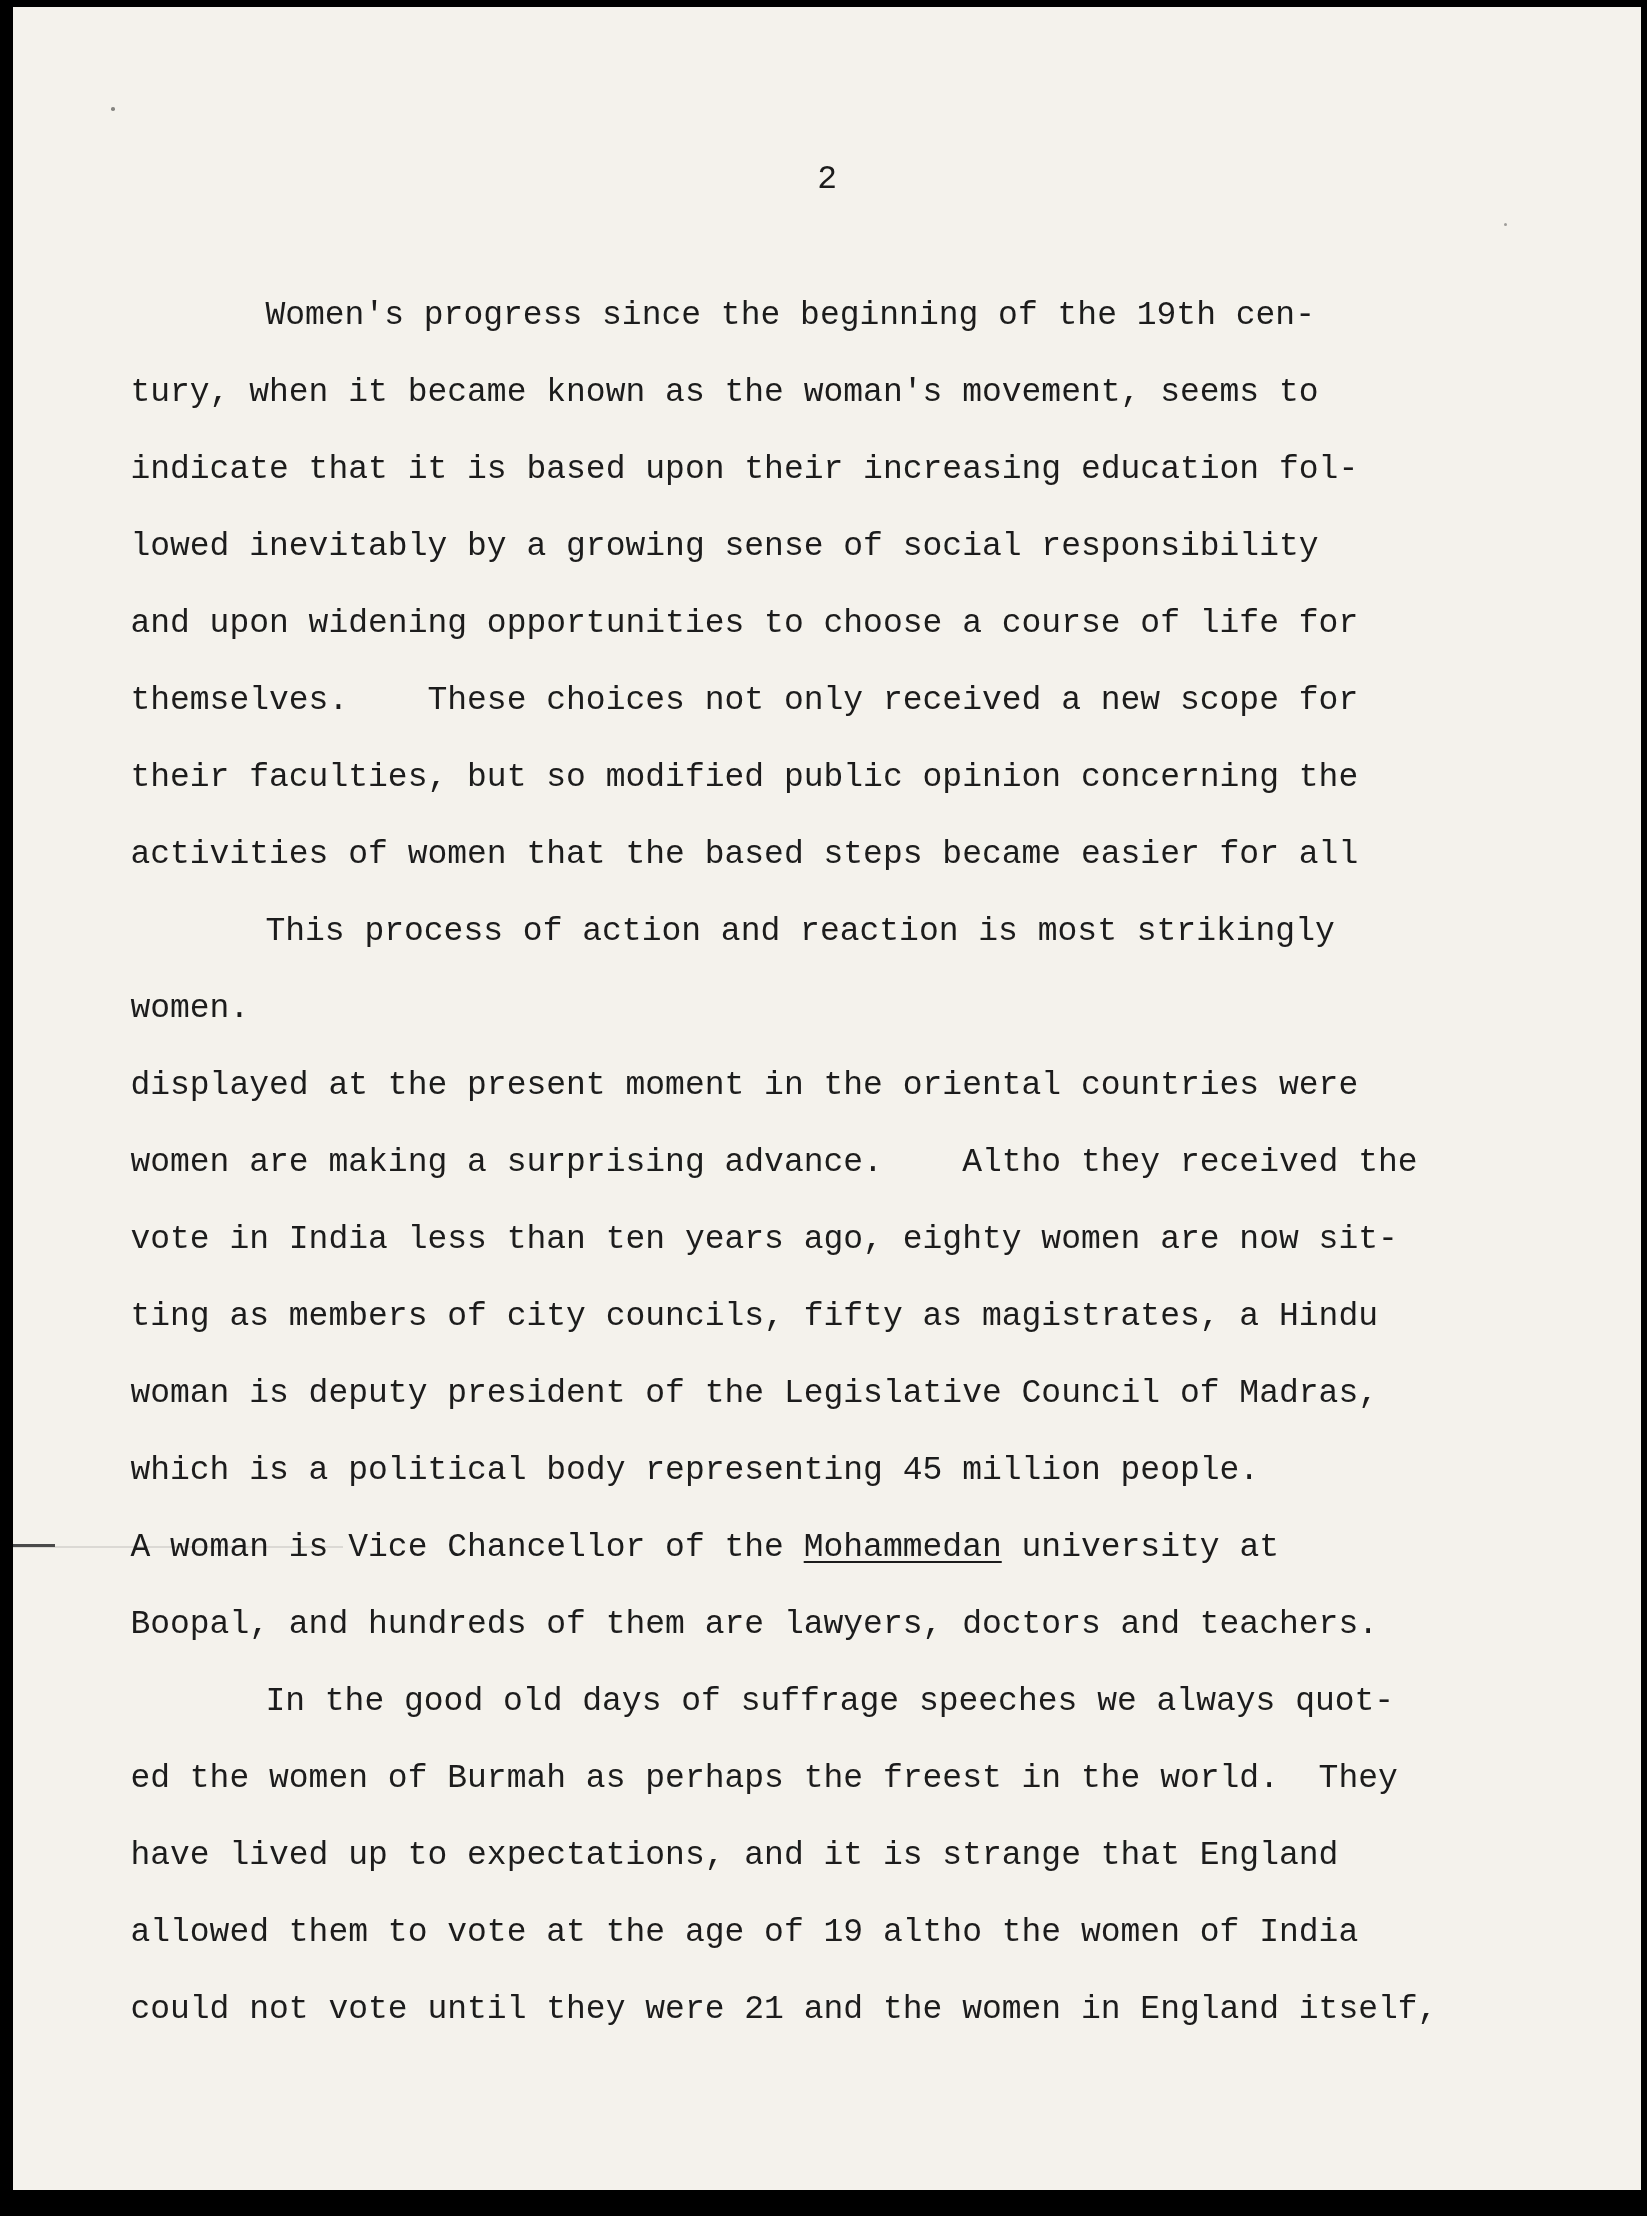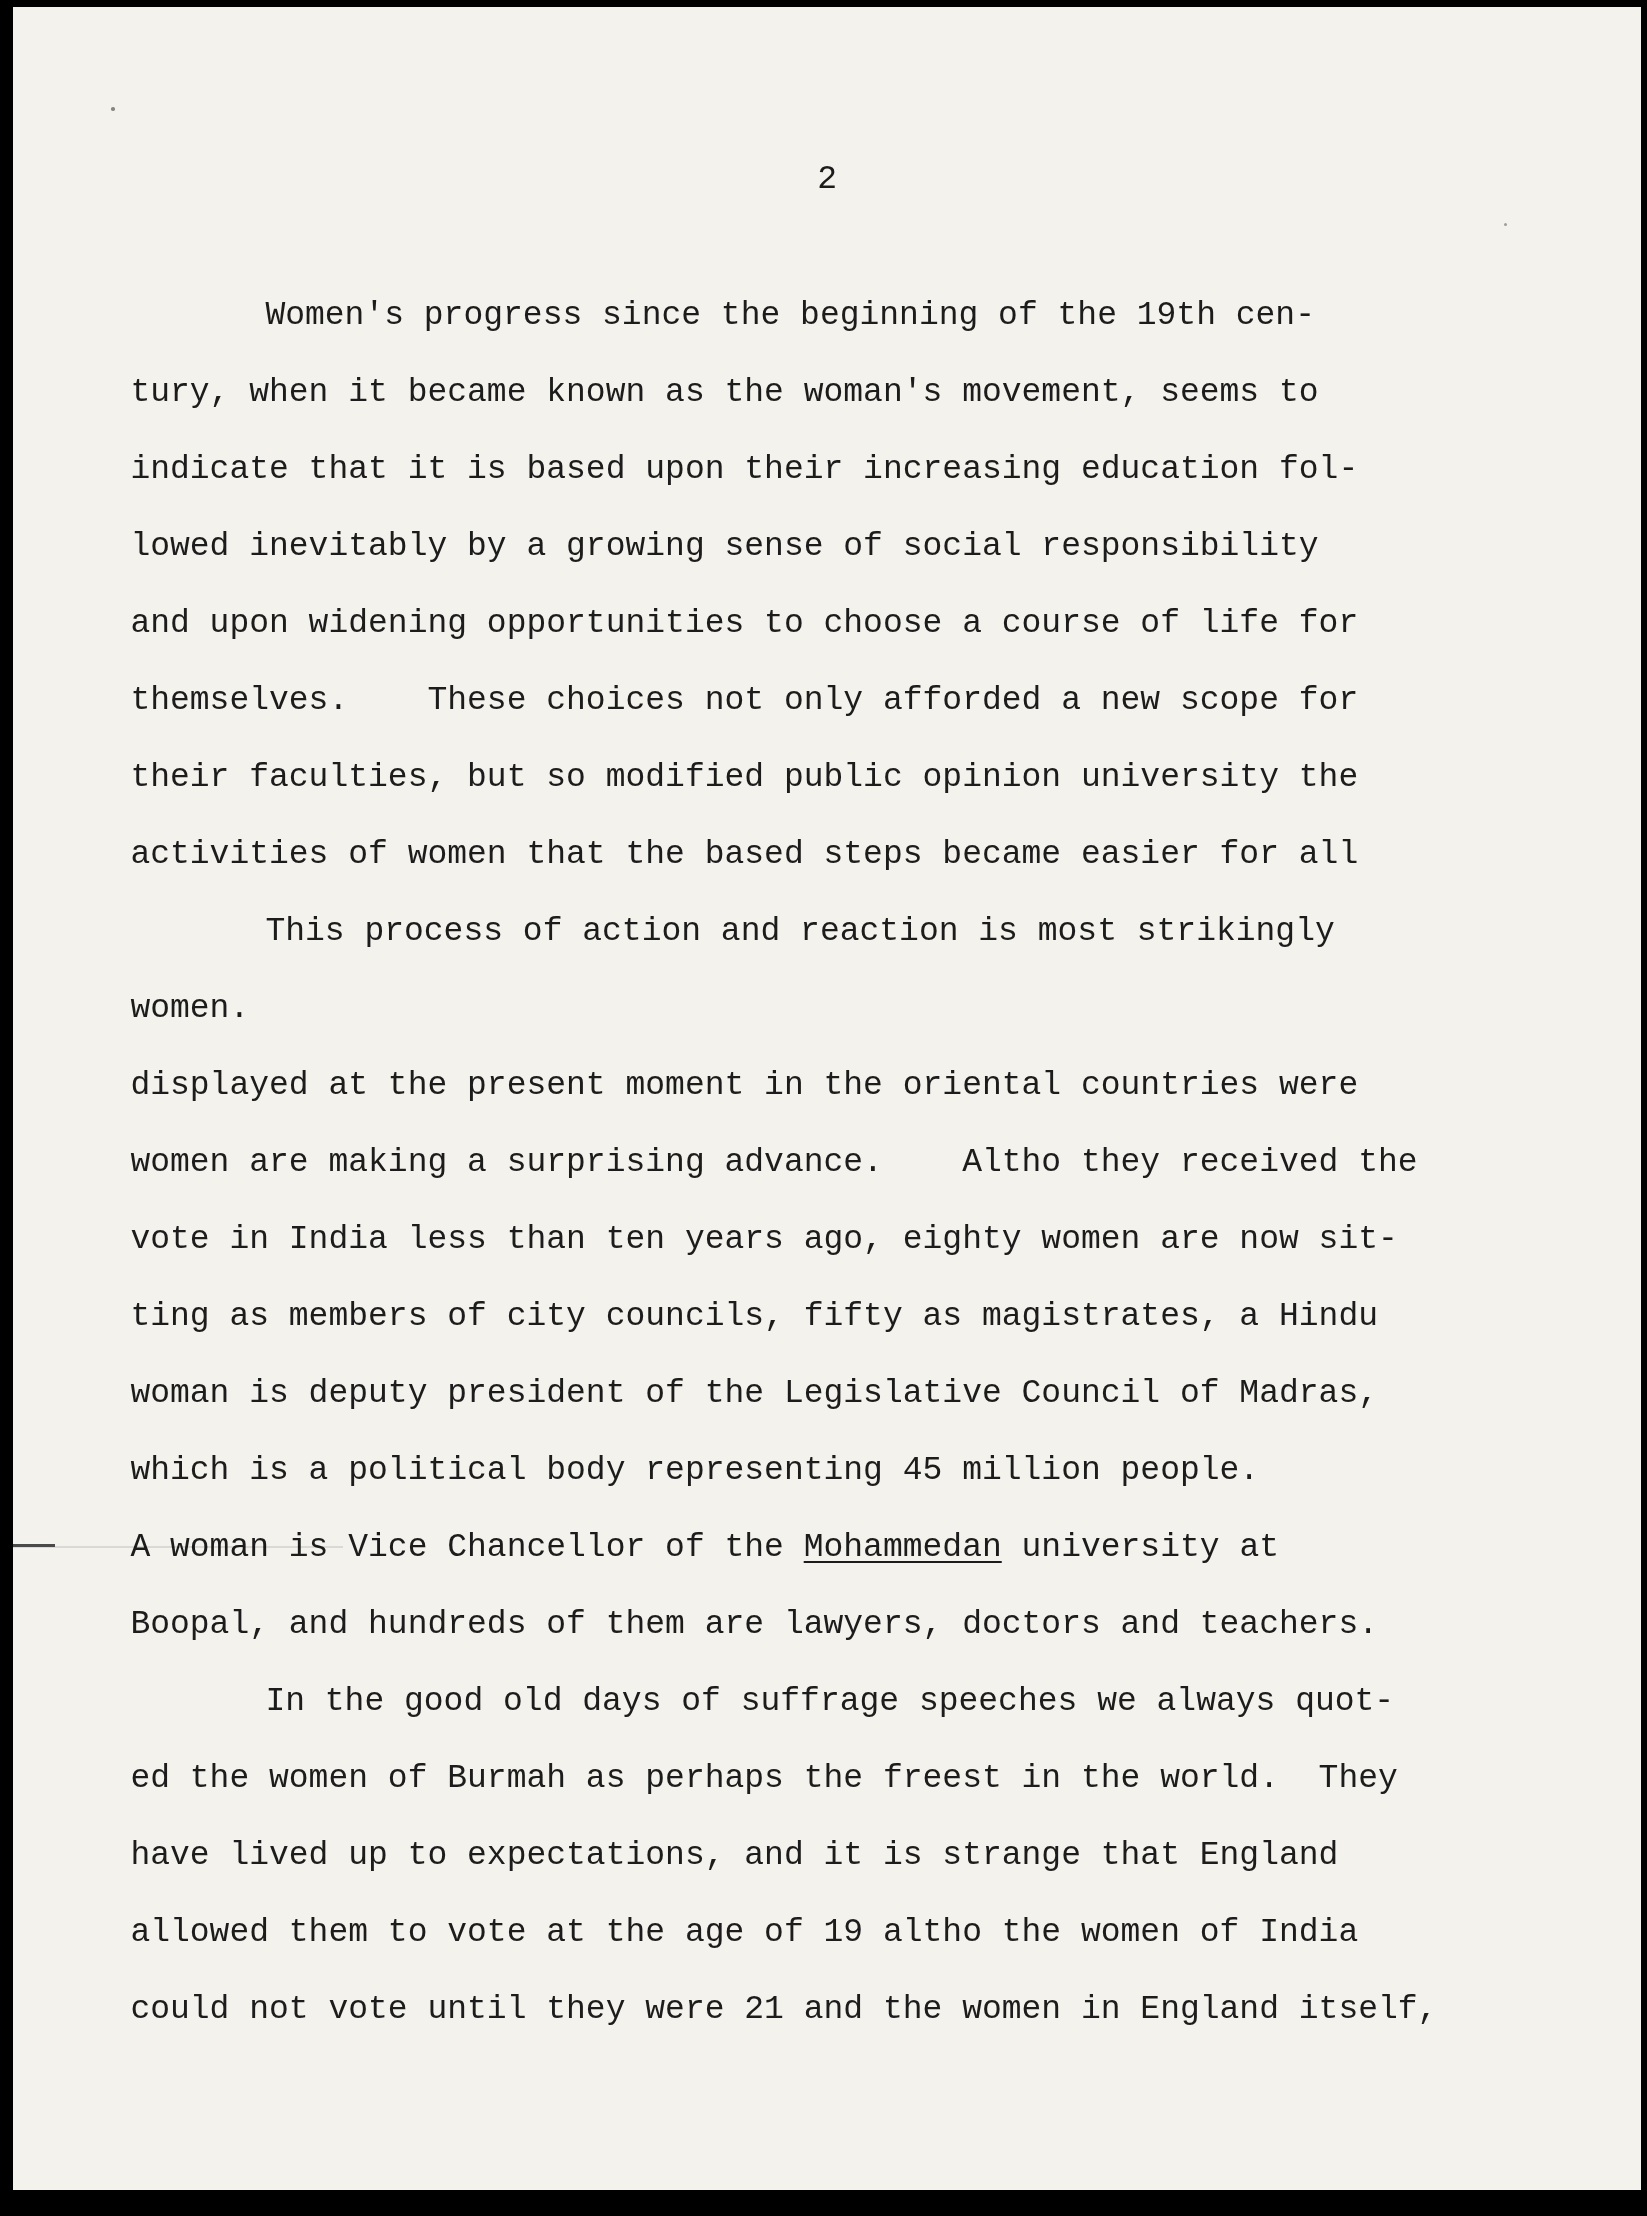--- a/index.html
+++ b/index.html
@@ -96,22 +96,22 @@
   <div class="paper">
     <div class="speck-1"></div>
     <div class="speck-2"></div>
     <div class="page-number">2</div>
     <div class="typescript-body">
         <div class="line indent"><span>Women's progress since the beginning of the 19th cen-</span></div>
         <div class="line"><span>tury, when it became known as the woman's movement, seems to</span></div>
         <div class="line"><span>indicate that it is based upon their increasing education fol-</span></div>
         <div class="line"><span>lowed inevitably by a growing sense of social responsibility</span></div>
         <div class="line"><span>and upon widening opportunities to choose a course of life for</span></div>
-        <div class="line"><span>themselves.    These choices not only afforded a new scope for</span></div>
-        <div class="line"><span>their faculties, but so modified public opinion university the</span></div>
+        <div class="line"><span>themselves.    These choices not only received a new scope for</span></div>
+        <div class="line"><span>their faculties, but so modified public opinion concerning the</span></div>
         <div class="line"><span>activities of women that the based steps became easier for all</span></div>
         <div class="line indent"><span>This process of action and reaction is most strikingly</span></div>
         <div class="line"><span>women.</span></div>
         <div class="line"><span>displayed at the present moment in the oriental countries were</span></div>
         <div class="line"><span>women are making a surprising advance.    Altho they received the</span></div>
         <div class="line"><span>vote in India less than ten years ago, eighty women are now sit-</span></div>
         <div class="line"><span>ting as members of city councils, fifty as magistrates, a Hindu</span></div>
         <div class="line"><span>woman is deputy president of the Legislative Council of Madras,</span></div>
         <div class="line"><span>which is a political body representing 45 million people.</span></div>
         <div class="line"><span>A woman is Vice Chancellor of the </span><span class="u">Mohammedan</span><span> university at</span></div>

